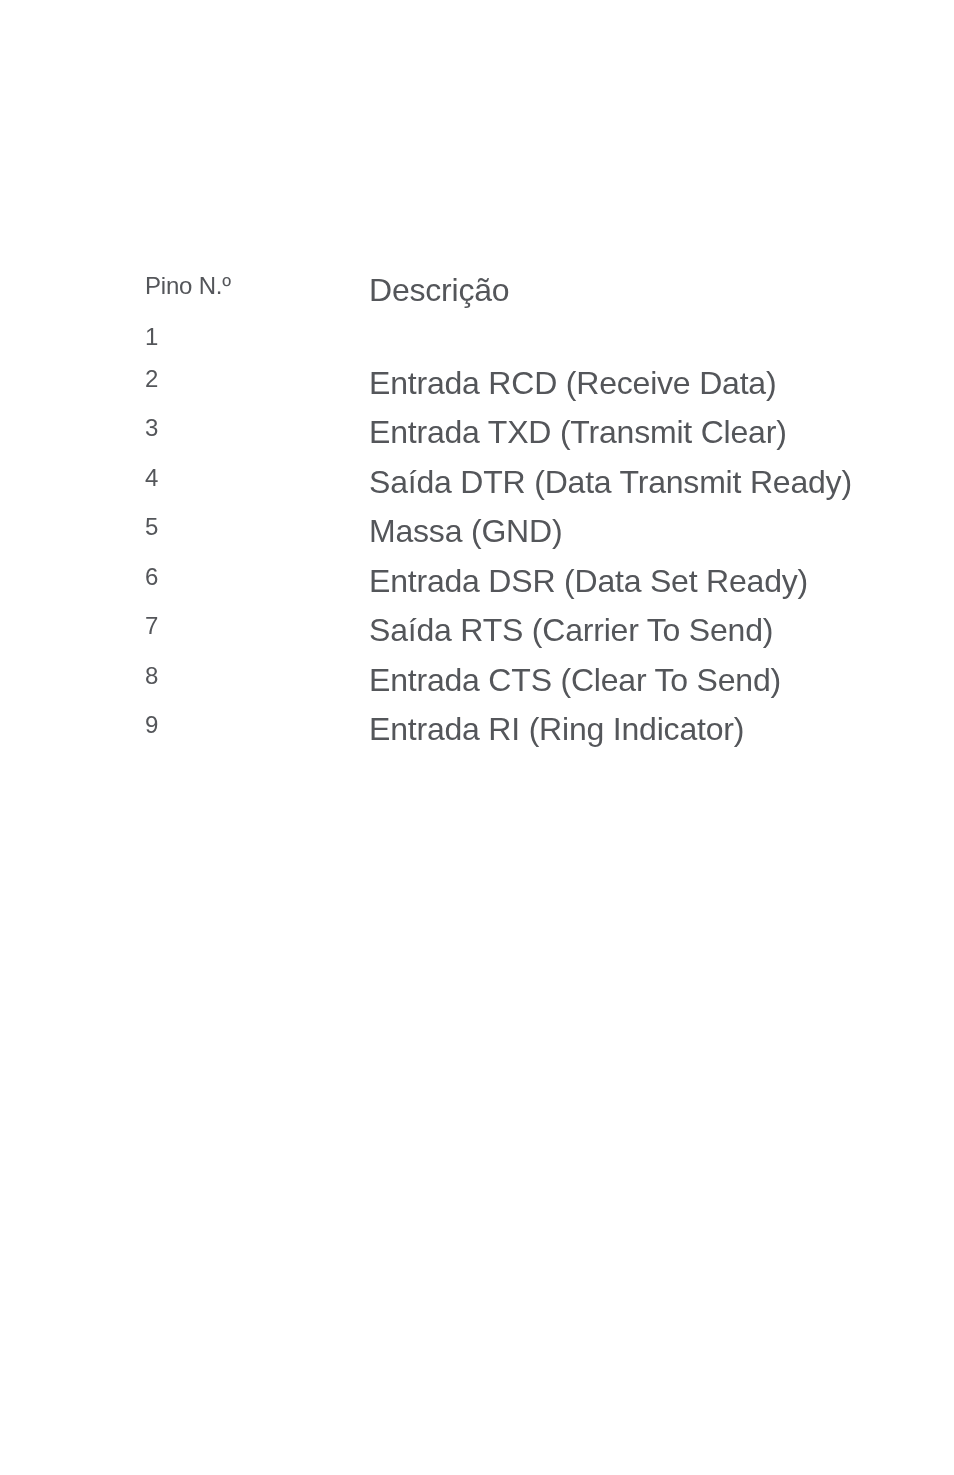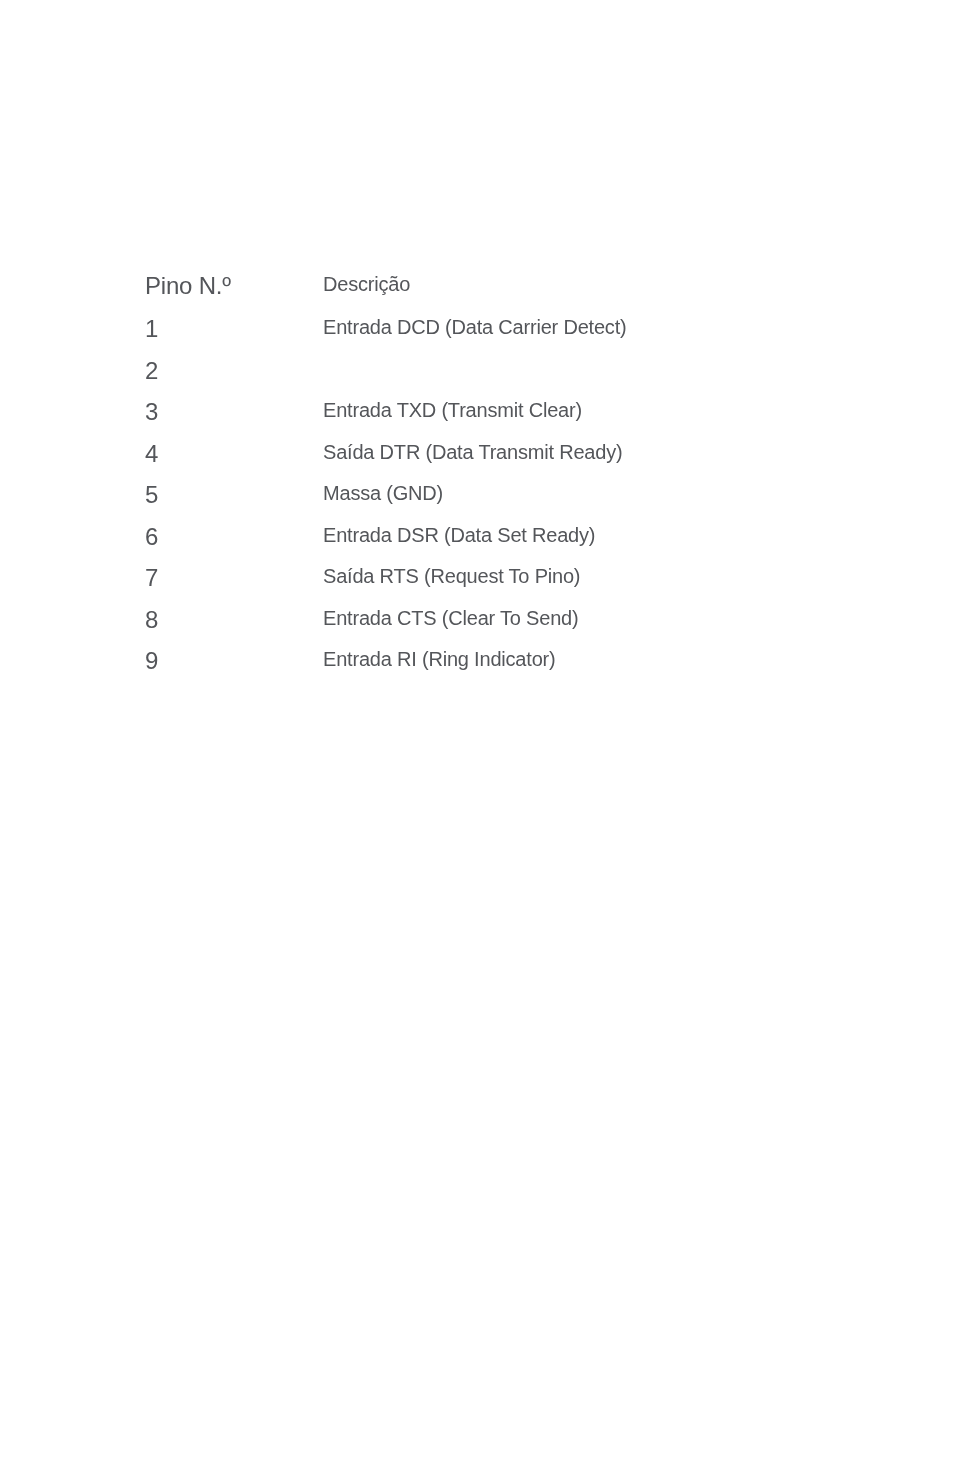--- a/index.html
+++ b/index.html
@@ -17,74 +17,75 @@
     }
     .content {
       position: absolute;
       top: 274px;
       left: 145px;
     }
     .row {
       display: flex;
       line-height: 1.0;
       margin-bottom: 17.5px;
+      gap: 46px;
     }
     .header-row {
       margin-bottom: 19px;
     }
     .header-row .col-pin,
     .header-row .col-desc {
       font-weight: 500;
     }
     .col-pin {
       width: 178px;
       font-size: 24px;
       color: #54565a;
       letter-spacing: -0.2px;
     }
     .col-desc {
-      font-size: 20px;
+      font-size: 32px;
       color: #54565a;
       letter-spacing: -0.2px;
     }
   </style>
 </head>
 <body>
 
 <div class="content">
   <div class="row header-row">
     <div class="col-pin">Pino N.º</div>
     <div class="col-desc">Descrição</div>
   </div>
   <div class="row">
     <div class="col-pin">1</div>
-    <div class="col-desc">Entrada DCD (Data Carrier Detect)</div>
   </div>
   <div class="row">
     <div class="col-pin">2</div>
+    <div class="col-desc">Entrada RCD (Receive Data)</div>
   </div>
   <div class="row">
     <div class="col-pin">3</div>
     <div class="col-desc">Entrada TXD (Transmit Clear)</div>
   </div>
   <div class="row">
     <div class="col-pin">4</div>
     <div class="col-desc">Saída DTR (Data Transmit Ready)</div>
   </div>
   <div class="row">
     <div class="col-pin">5</div>
     <div class="col-desc">Massa (GND)</div>
   </div>
   <div class="row">
     <div class="col-pin">6</div>
     <div class="col-desc">Entrada DSR (Data Set Ready)</div>
   </div>
   <div class="row">
     <div class="col-pin">7</div>
-    <div class="col-desc">Saída RTS (Request To Pino)</div>
+    <div class="col-desc">Saída RTS (Carrier To Send)</div>
   </div>
   <div class="row">
     <div class="col-pin">8</div>
     <div class="col-desc">Entrada CTS (Clear To Send)</div>
   </div>
   <div class="row">
     <div class="col-pin">9</div>
     <div class="col-desc">Entrada RI (Ring Indicator)</div>
   </div>
 </div>

